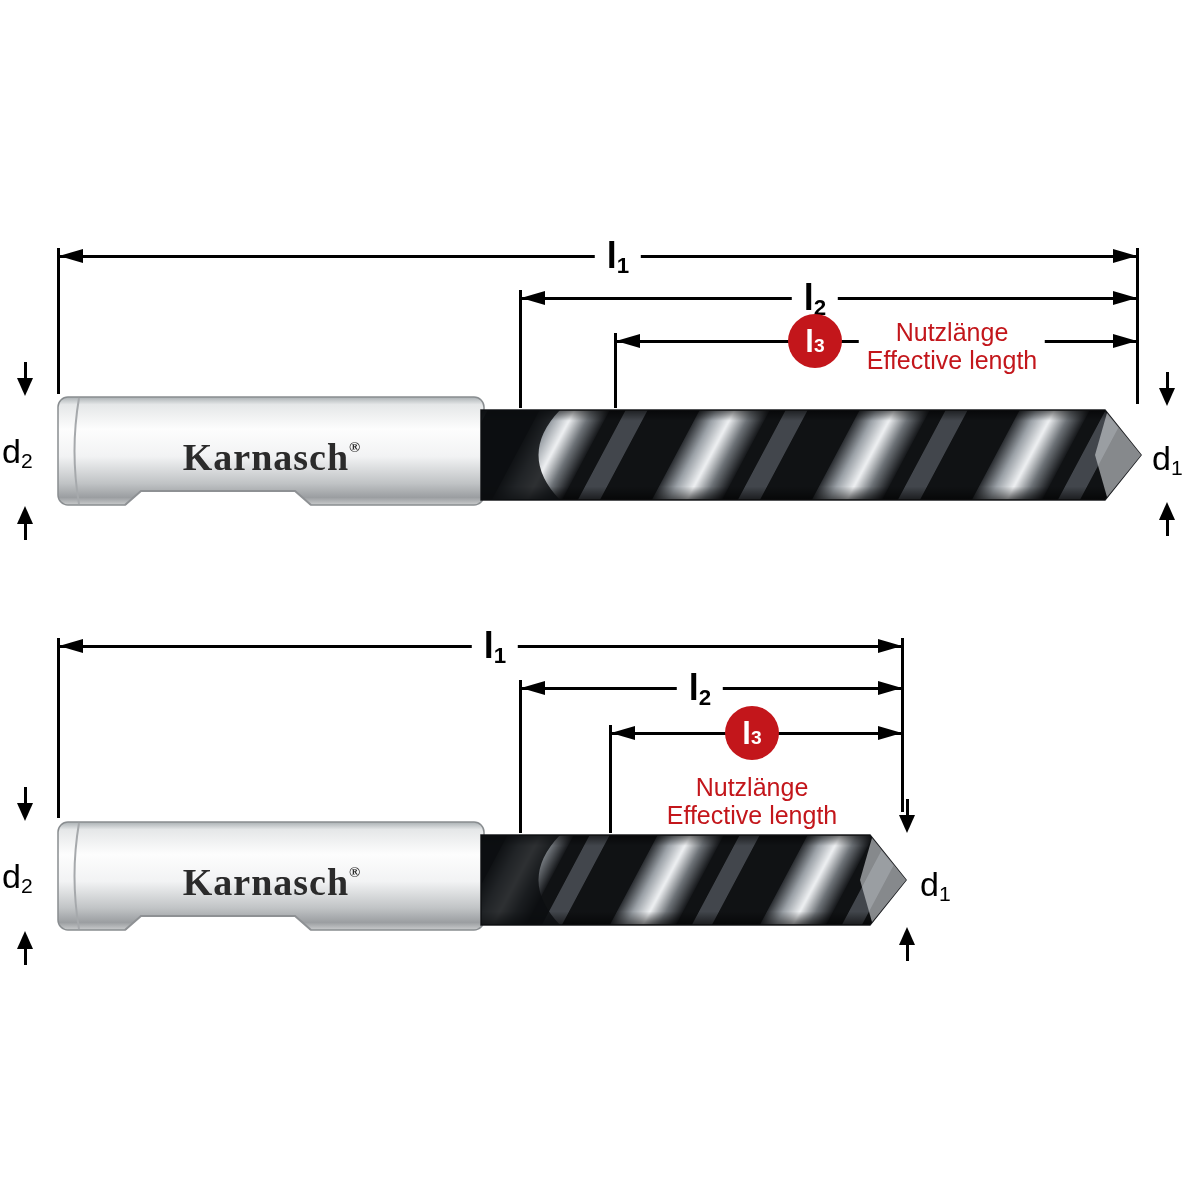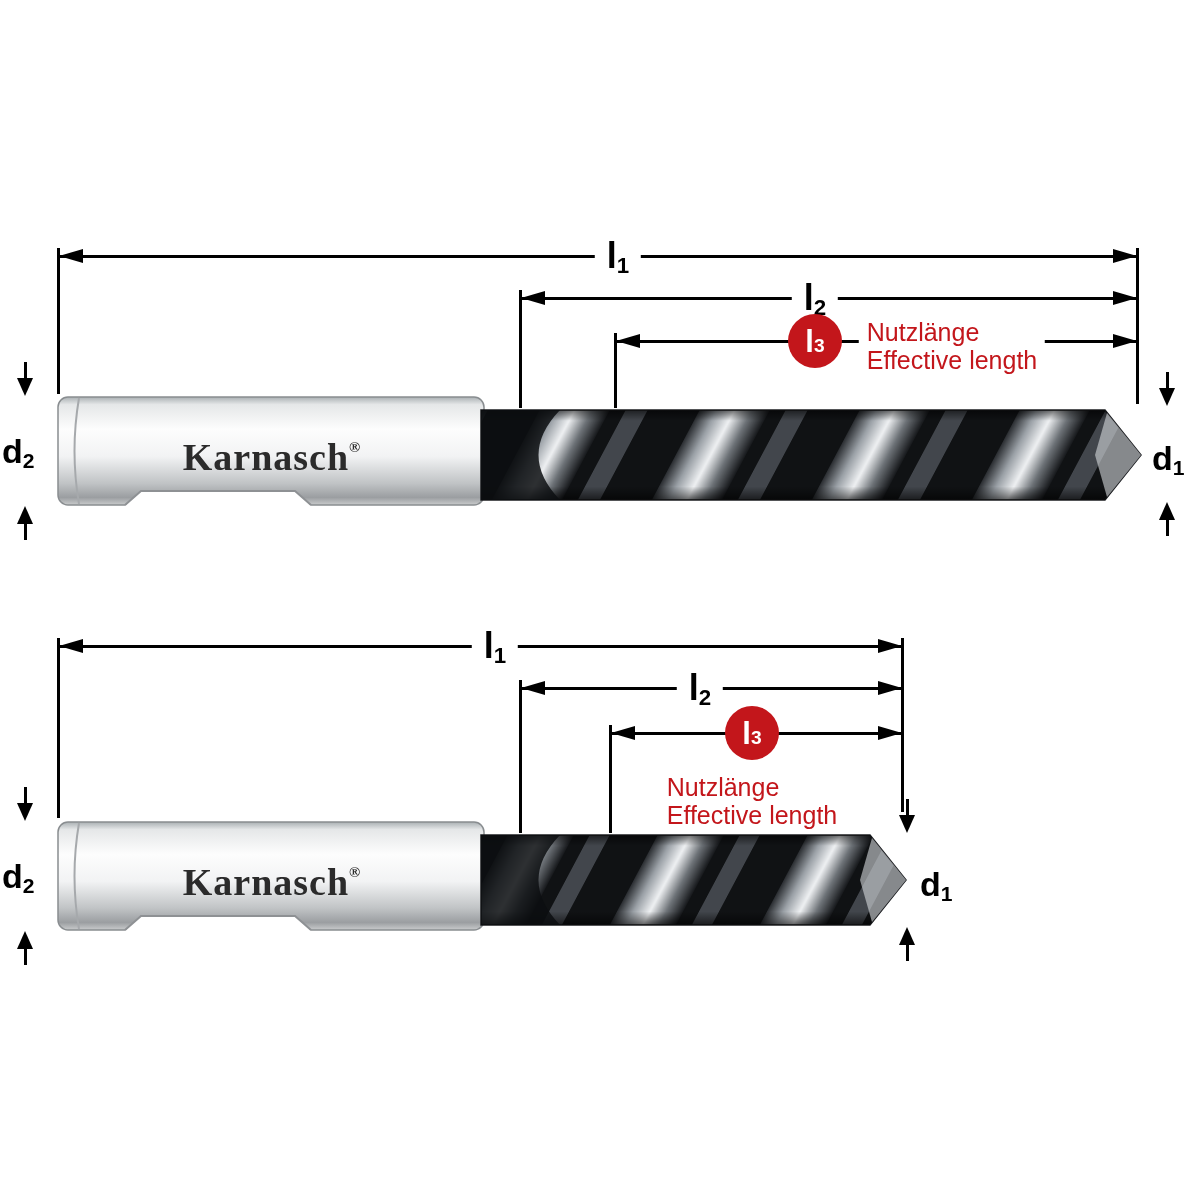--- a/index.html
+++ b/index.html
@@ -14,29 +14,29 @@
   .arr.right{right:-1px;border-top:7px solid transparent;border-bottom:7px solid transparent;border-left:24px solid #000;}
   .dlabel{position:absolute;top:0;transform:translate(-50%,-50%);background:#fff;
           padding:0 12px;font-size:36px;font-weight:bold;white-space:nowrap;line-height:1;}
   .dlabel sub,.dtext sub,.l3circle sub{font-size:0.62em;vertical-align:baseline;position:relative;bottom:-5px;}
   .ext{position:absolute;width:3px;background:#000;}
 
   
   .l3circle{position:absolute;top:0;transform:translate(-50%,-50%);width:54px;height:54px;
             border-radius:50%;background:#c3161b;color:#fff;display:flex;align-items:center;
             justify-content:center;font-size:31px;font-weight:bold;line-height:1;}
-  .nutz{position:absolute;color:#c3161b;font-size:25px;line-height:28px;
+  .nutz{position:absolute;color:#c3161b;font-size:25px;line-height:28px;text-align:center;
         background:#fff;padding:2px 8px;white-space:nowrap;transform:translateX(-50%);}
 
   
   .varrow{position:absolute;width:16px;}
   .varrow .stem{width:3px;height:16px;background:#000;margin:0 auto;}
   .varrow .tri-down{width:0;height:0;border-left:8px solid transparent;border-right:8px solid transparent;border-top:18px solid #000;}
   .varrow .tri-up{width:0;height:0;border-left:8px solid transparent;border-right:8px solid transparent;border-bottom:18px solid #000;}
-  .dtext{position:absolute;font-size:34px;font-weight:bold;line-height:1.1;white-space:nowrap;}
+  .dtext{position:absolute;font-size:34px;font-weight:normal;line-height:1.1;white-space:nowrap;}
 
   
   .drill-svg{position:absolute;}
   .brand{position:absolute;transform:translate(-50%,-50%);font-family:"Liberation Serif",serif;
          font-weight:bold;font-size:38px;letter-spacing:1px;color:#2b2b2b;white-space:nowrap;}
   .brand sup{font-size:15px;vertical-align:18px;font-weight:bold;}
 </style>
 </head>
 <body>
 

